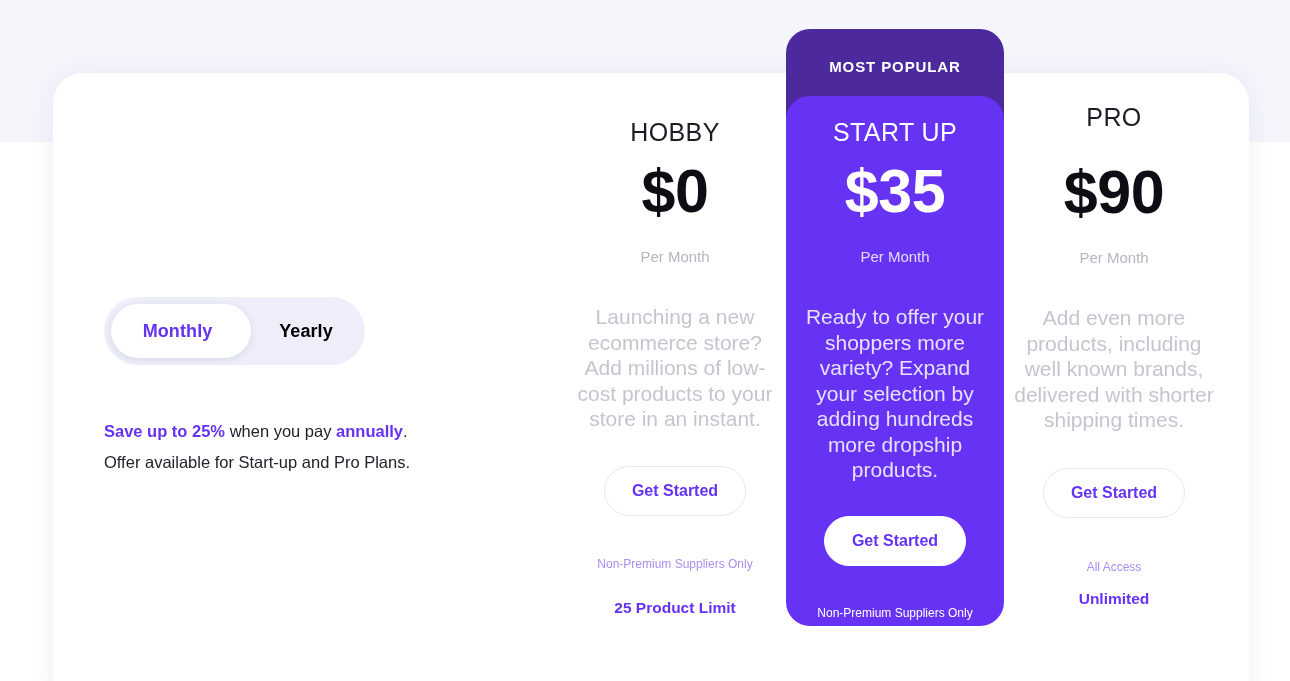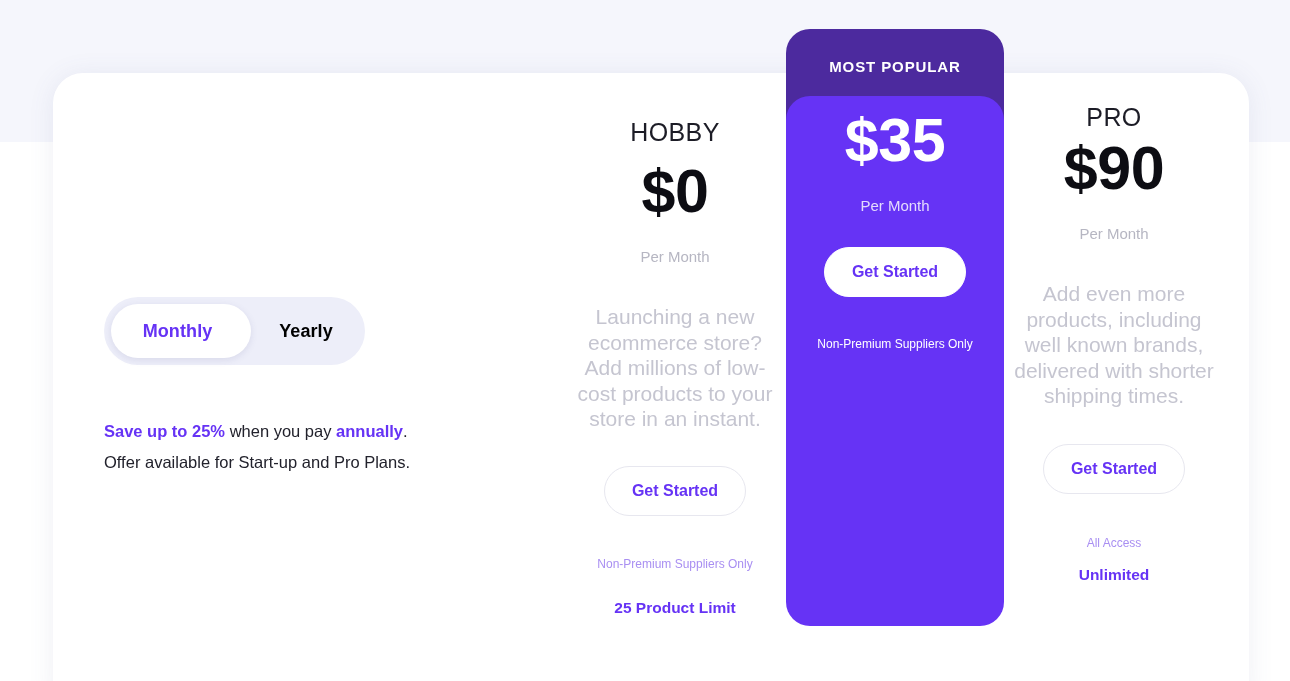--- a/index.html
+++ b/index.html
@@ -149,21 +149,21 @@
   #plan-hobby { left: 575px; top: 118px; width: 200px; }
   #plan-hobby .plan-price { margin-top: 12px; }
   #plan-hobby .plan-period { margin-top: 25px; }
   #plan-hobby .plan-desc  { margin-top: 39px; }
   #plan-hobby .cta-wrap   { margin-top: 34px; }
   #plan-hobby .feat-soft  { margin-top: 35px; }
   #plan-hobby .feat-bold  { margin-top: 22px; }
 
   
   #plan-pro { left: 1014px; top: 103px; width: 200px; }
-  #plan-pro .plan-price { margin-top: 4px; }
+  #plan-pro .plan-price { margin-top: 28px; }
   #plan-pro .plan-period { margin-top: 25px; }
   #plan-pro .plan-desc  { margin-top: 39px; }
   #plan-pro .cta-wrap   { margin-top: 35px; }
   #plan-pro .feat-soft  { margin-top: 36px; }
   #plan-pro .feat-bold  { margin-top: 10px; }
 
   
   #plan-startup {
     left: 786px; top: 29px;
     width: 218px; height: 597px;
@@ -250,22 +250,24 @@
   <div class="feat-bold">25 Product Limit</div>
 </div>
 
 <div class="plan" id="plan-startup">
 
   <div class="badge-shell">
     <div class="badge-label">MOST POPULAR</div>
   </div>
 
   <div class="inner-card">
+    <div class="plan-name">START UP</div>
     <div class="plan-price">$35</div>
     <div class="plan-period">Per Month</div>
+    <div class="plan-desc">Ready to offer your shoppers more variety? Expand your selection by adding hundreds more dropship products.</div>
     <div class="cta-wrap">
       <button class="cta">Get Started</button>
     </div>
     <div class="feat-soft">Non-Premium Suppliers Only</div>
   </div>
 
 </div>
 
 <div class="plan" id="plan-pro">
   <div class="plan-name">PRO</div>

